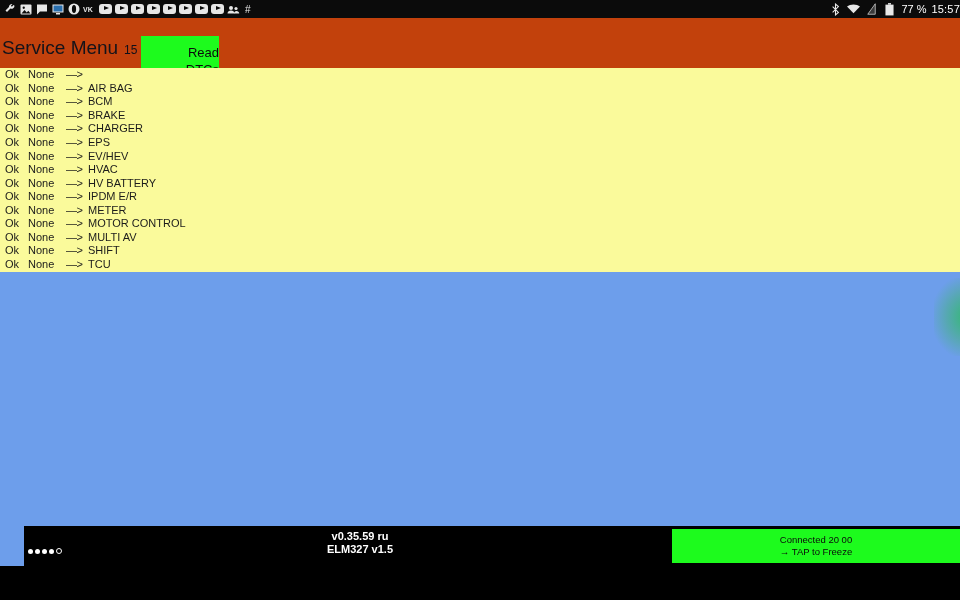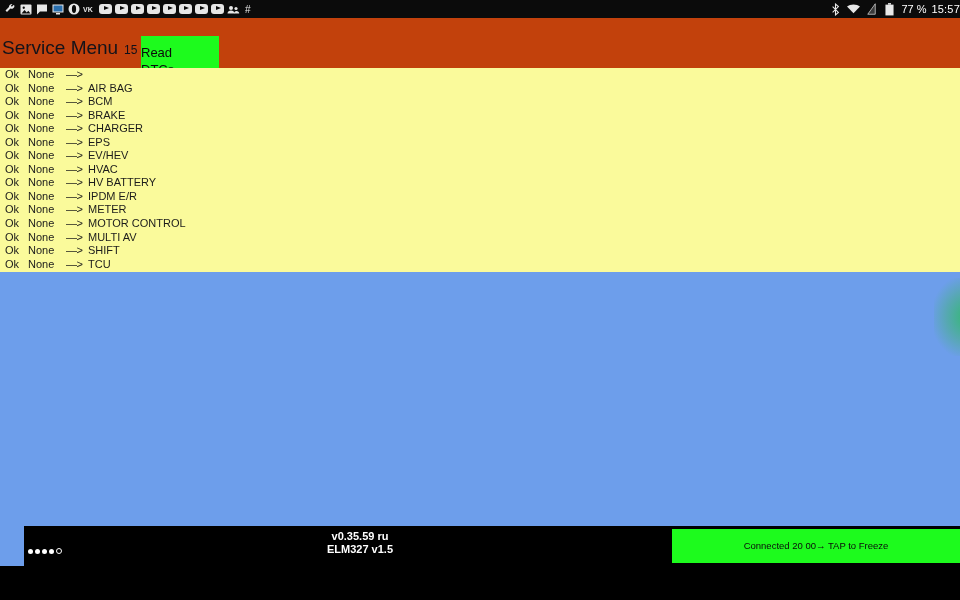--- a/index.html
+++ b/index.html
@@ -29,48 +29,48 @@
 
   
   .appheader{position:absolute;left:0;top:18px;width:960px;height:50px;background:#c2410c;}
   .title{
     position:absolute;left:2px;top:20px;font-size:19px;color:#13131a;line-height:20px;
     white-space:nowrap;
   }
   .count{position:absolute;left:124px;top:25px;font-size:12px;font-weight:normal;color:#10101a;line-height:14px;}
   .readbtn{
     position:absolute;left:141px;top:18px;width:78px;height:50px;background:#1dfb1d;
-    display:flex;flex-direction:column;align-items:flex-start;justify-content:center;
+    display:flex;flex-direction:column;align-items:flex-end;justify-content:center;
     font-size:13px;color:#0b0b0b;line-height:17px;text-align:center;cursor:pointer;
   }
 
   
   .listpanel{position:absolute;left:0;top:68px;width:960px;height:204px;background:#fafa9b;overflow:hidden;}
-  .row{height:13.55px;display:flex;align-items:flex-start;padding-left:5px;font-size:11px;color:#1b1b1b;
+  .row{height:13.55px;display:flex;align-items:center;padding-left:5px;font-size:11px;color:#1b1b1b;
        white-space:nowrap;line-height:13px;}
   .c-status{width:23px;flex:0 0 23px;}
   .c-count{width:38px;flex:0 0 38px;}
   .c-arrow{width:22px;flex:0 0 22px;letter-spacing:-.5px;}
   .c-name{flex:1 1 auto;}
 
   
   .bodyarea{position:absolute;left:0;top:272px;width:960px;height:250px;background:#6d9eeb;}
   .glow{position:absolute;right:0;top:278px;width:26px;height:78px;
         background:radial-gradient(ellipse at 130% 50%, rgba(40,190,90,.85) 0%, rgba(60,180,110,.45) 45%, rgba(109,158,235,0) 78%);
         pointer-events:none;}
 
   
   .bottombar{position:absolute;left:0;top:526px;width:960px;height:40px;background:#000;margin-left:24px;}
   .dots{position:absolute;left:4px;top:22px;display:flex;align-items:center;gap:2px;}
   .dot{width:5px;height:5px;border-radius:50%;background:#fff;}
   .dot.hollow{background:transparent;border:1.3px solid #fff;width:6px;height:6px;box-sizing:border-box;}
   .verblock{position:absolute;left:0;top:4px;width:672px;text-align:center;color:#fff;
             font-size:11px;font-weight:bold;line-height:13px;}
   .connbox{position:absolute;left:672px;top:529px;width:288px;height:34px;background:#1dfb1d;
-           display:flex;align-items:center;justify-content:center;
+           display:flex;flex-direction:column;align-items:center;justify-content:center;
            color:#0b0b0b;font-size:9.5px;line-height:12px;text-align:center;cursor:pointer;}
 
   
   .navbar{position:absolute;left:0;top:566px;width:960px;height:34px;background:#000;}
 </style>
 </head>
 <body>
 
 <div id="screen">
 

